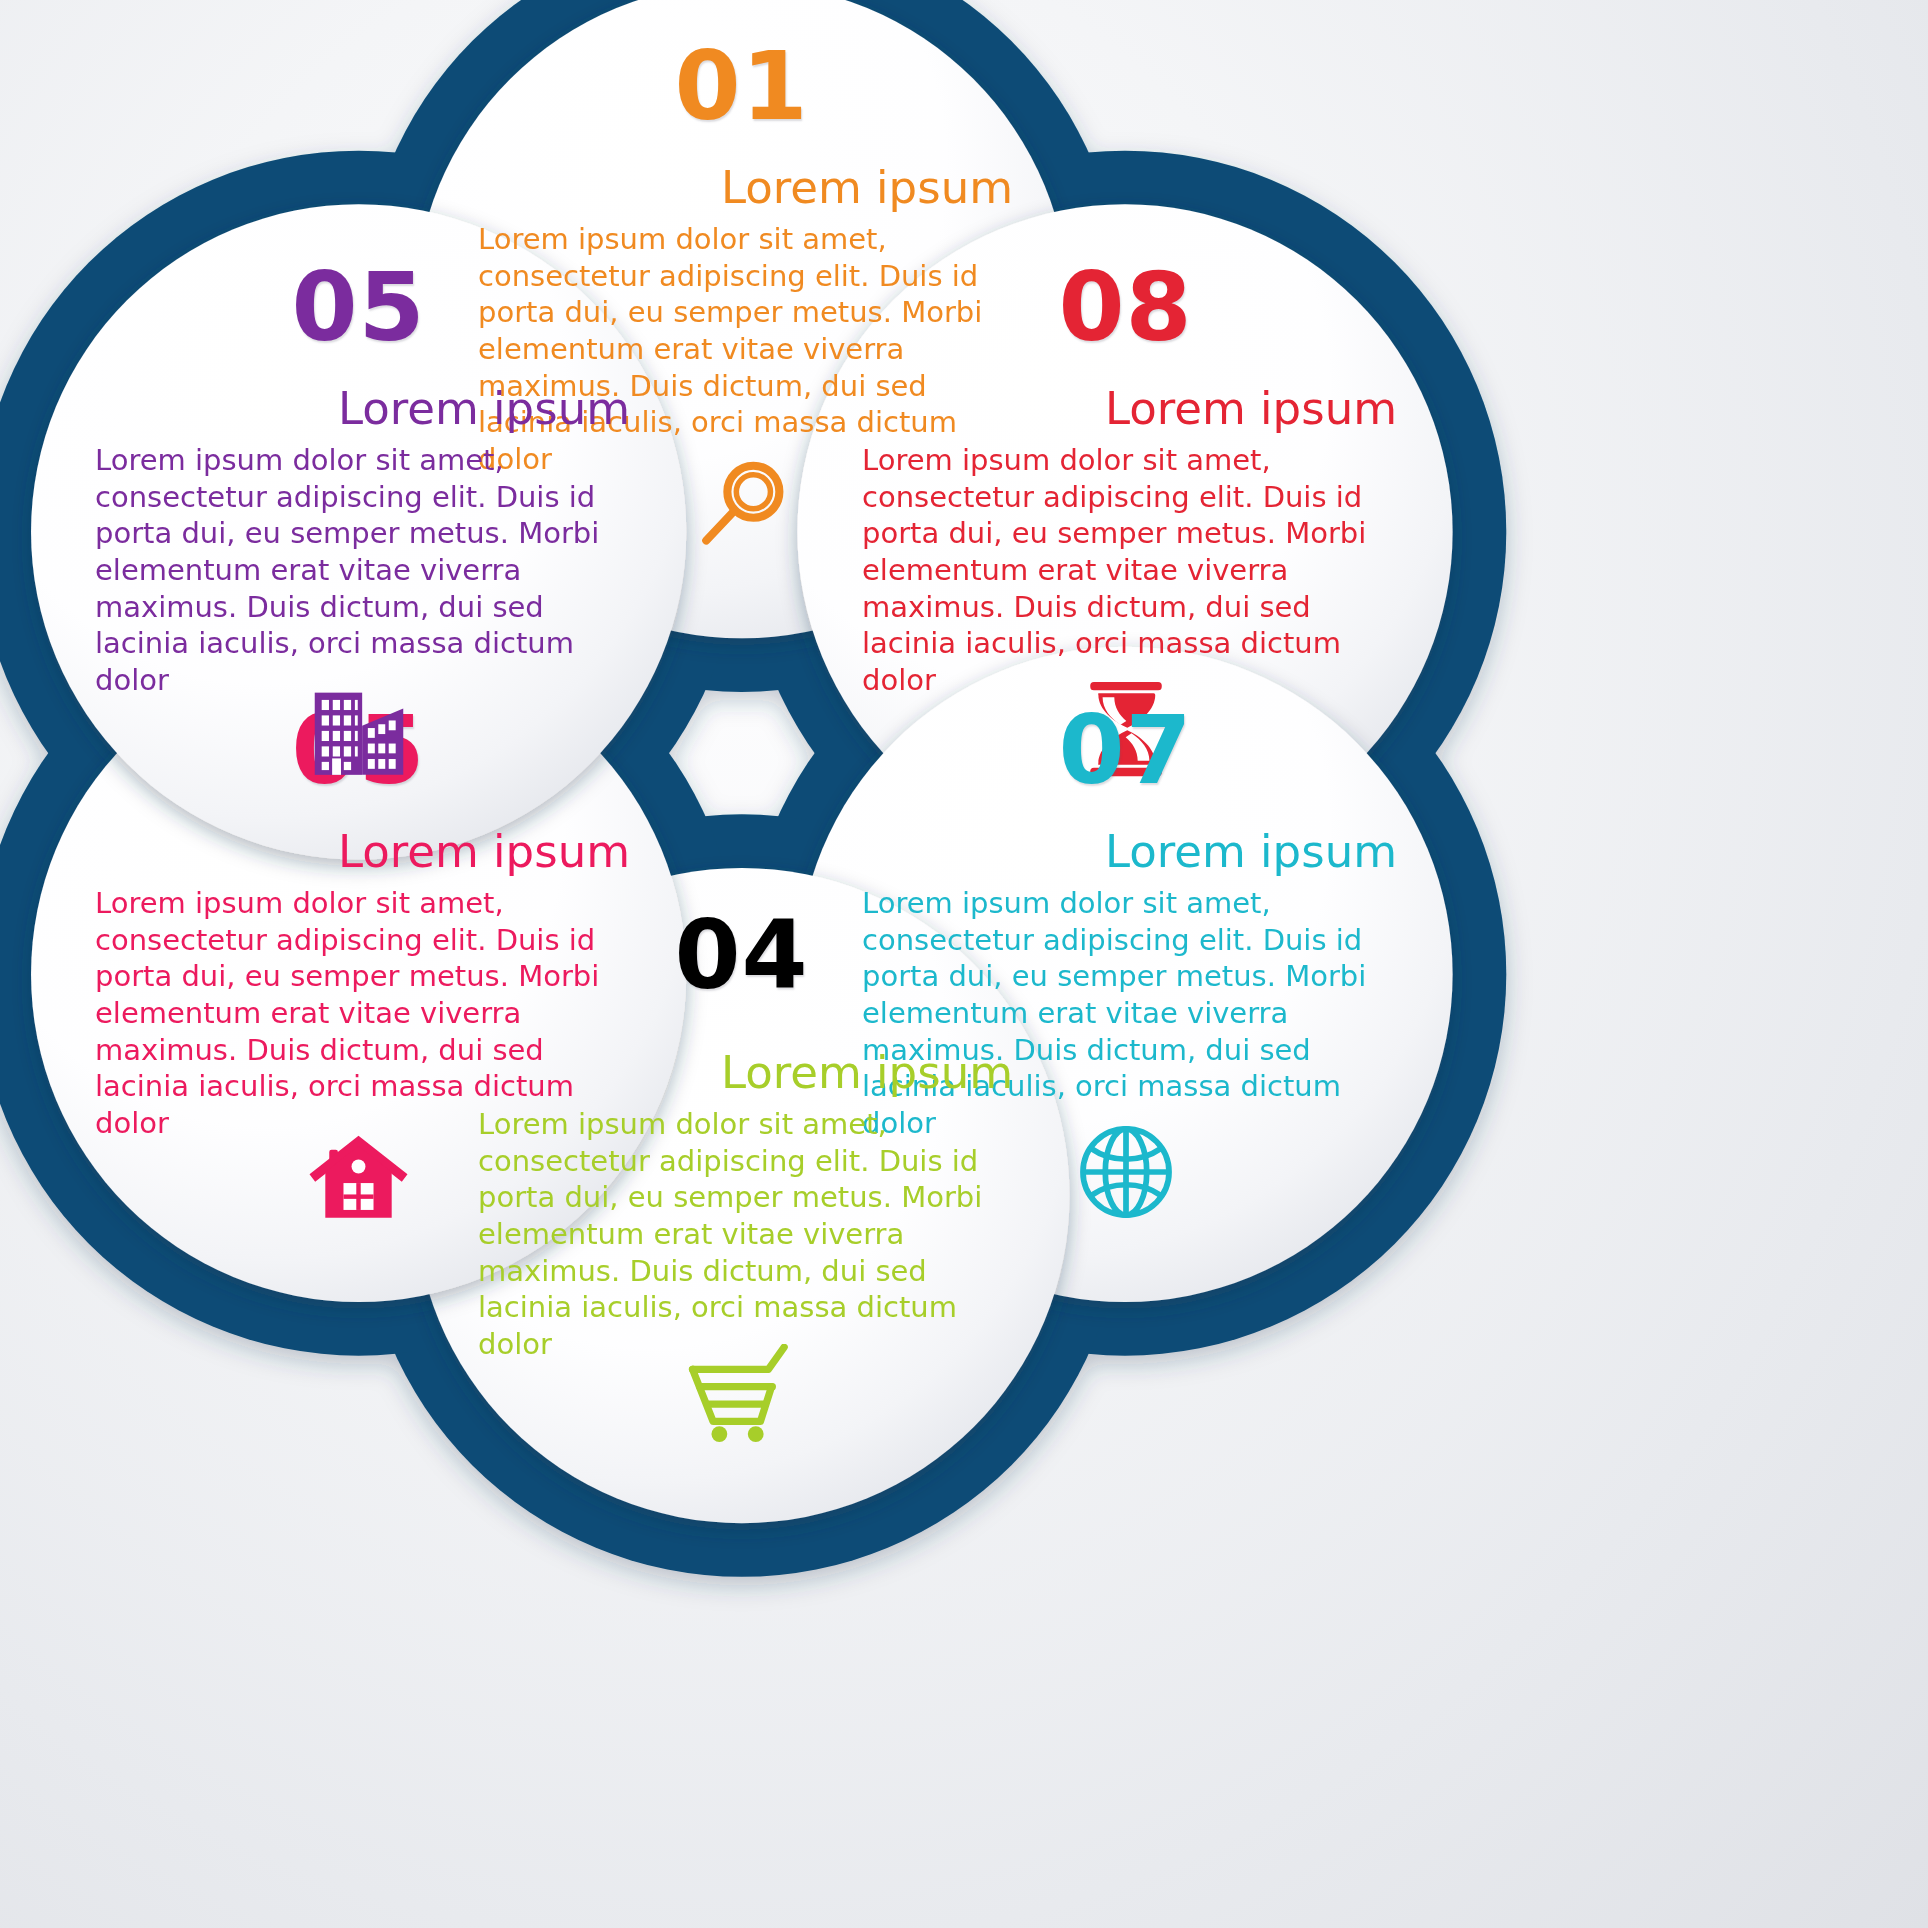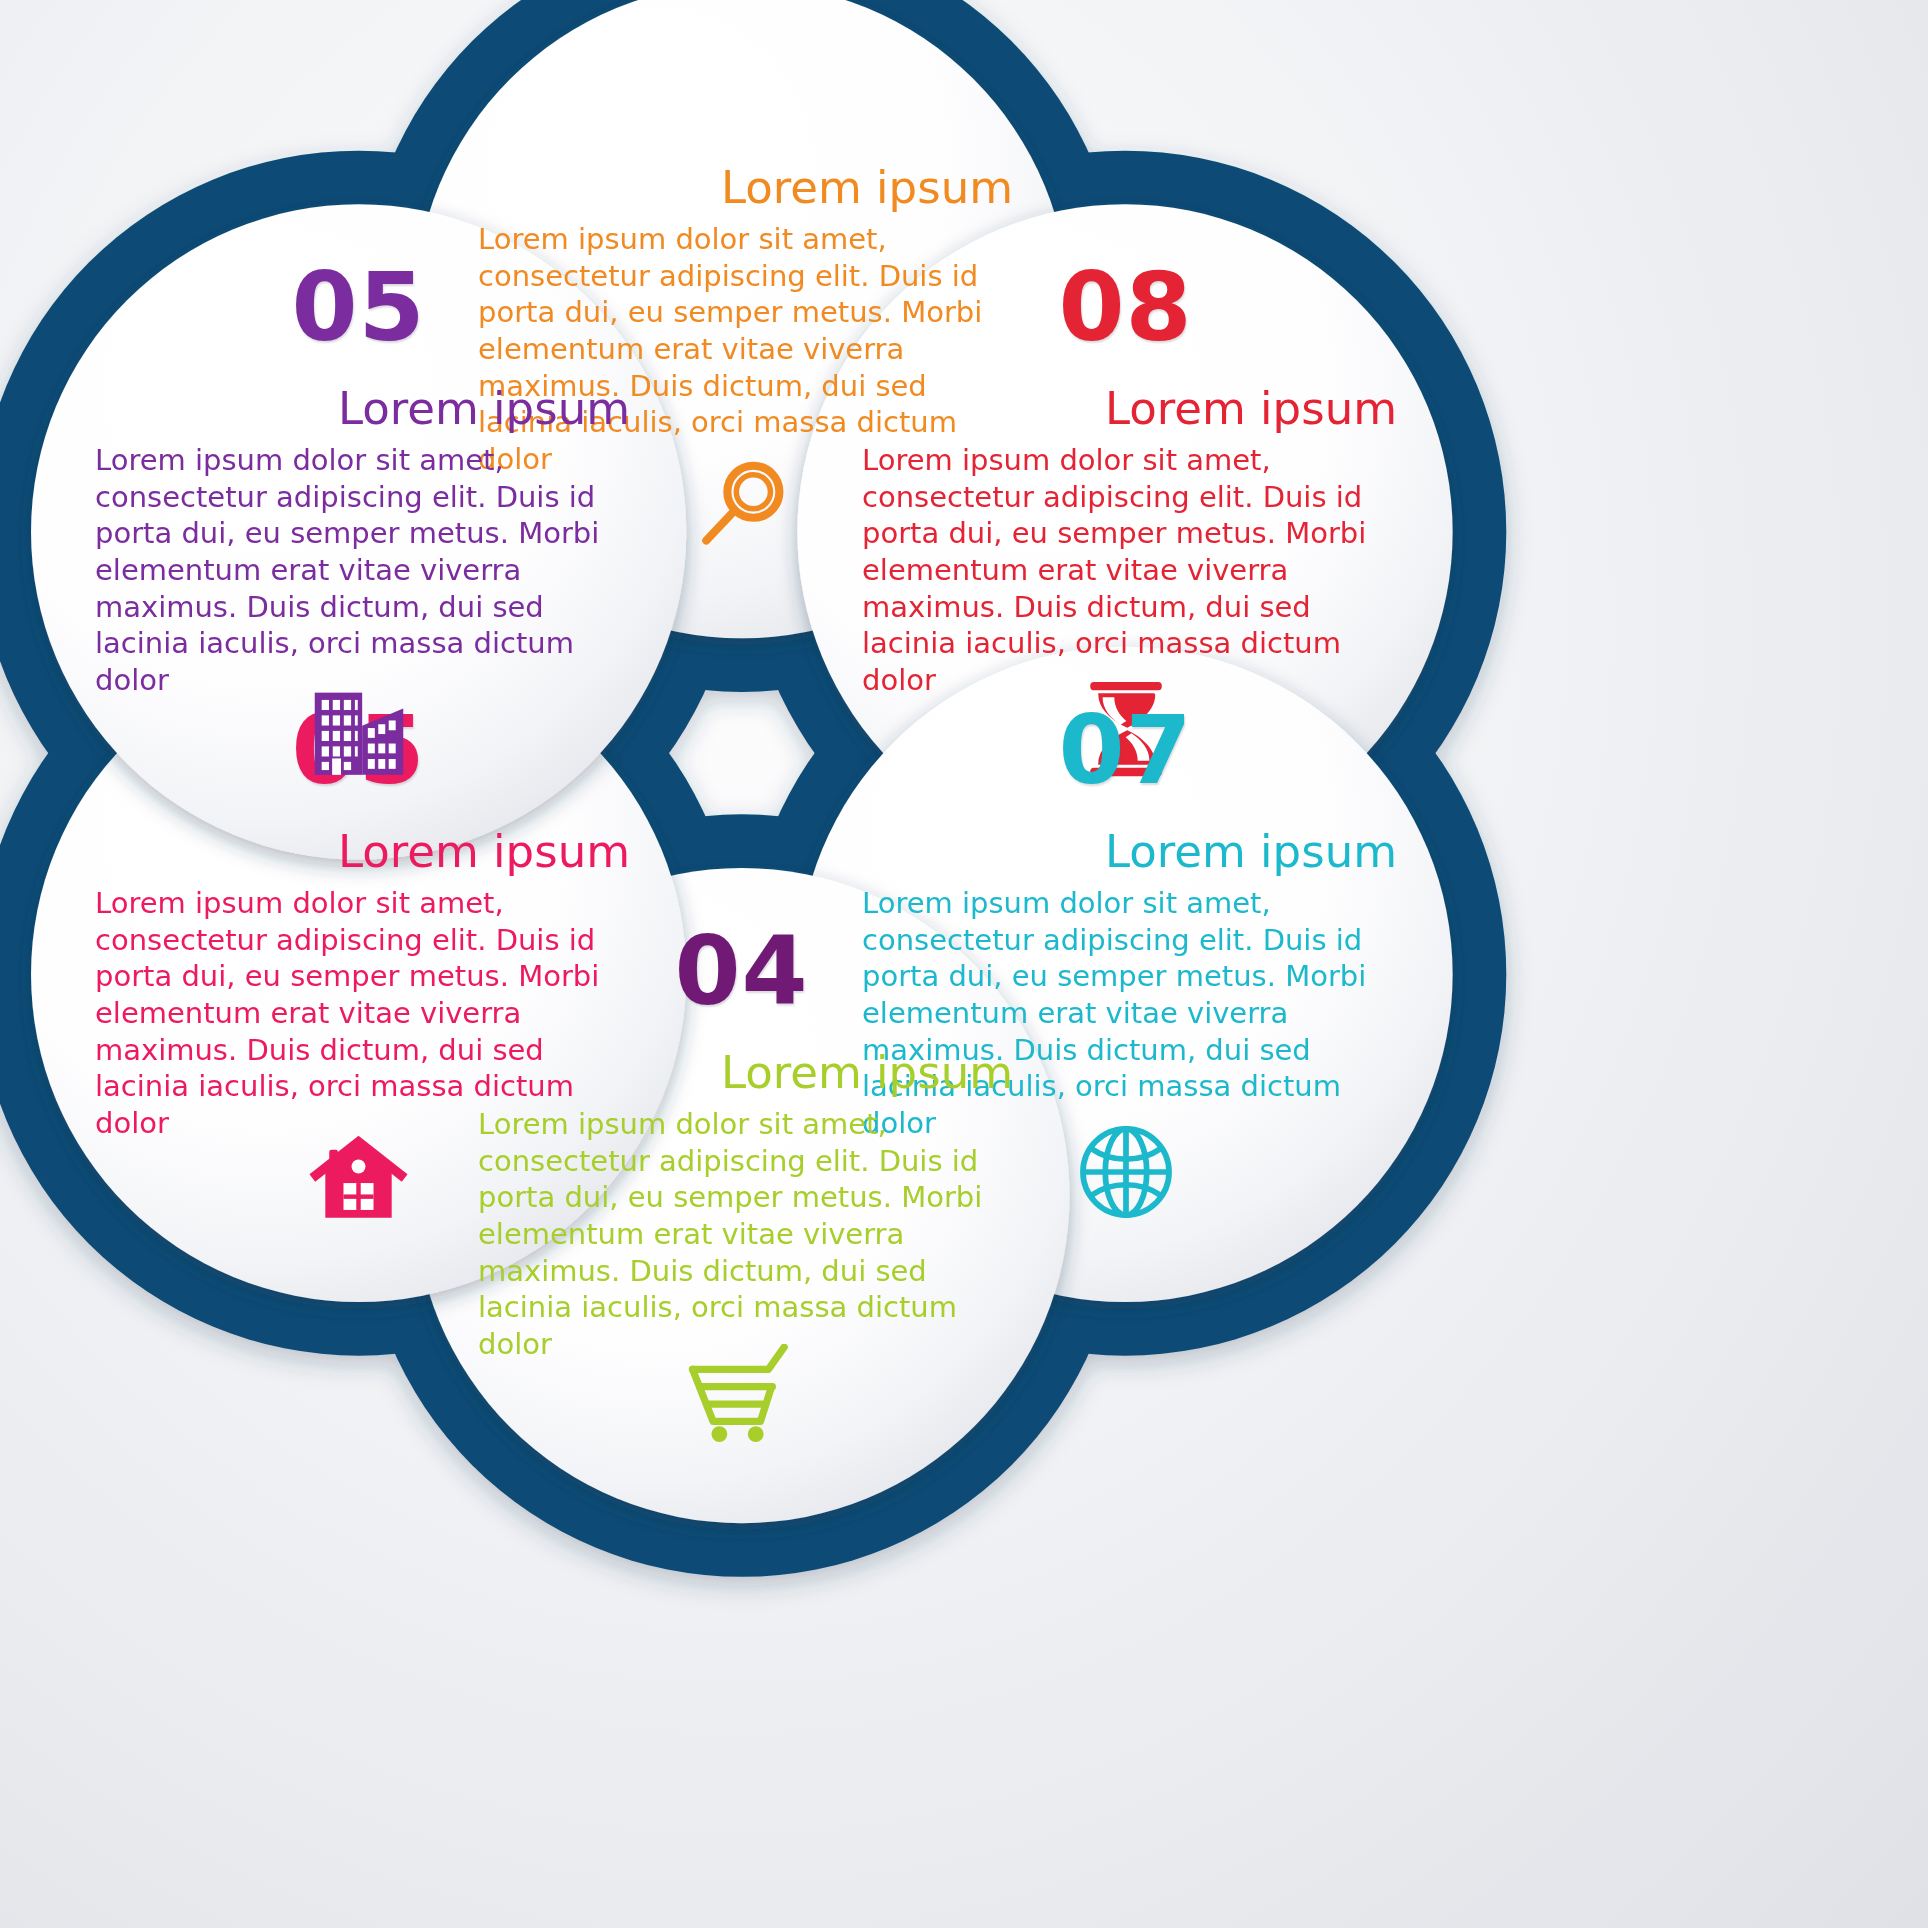--- a/index.html
+++ b/index.html
@@ -129,20 +129,21 @@
         <circle cx="1195.0319397786861" cy="565" r="348" fill="url(#discFill)" filter="url(#discShadow)"></circle>
         <circle cx="1195.0319397786861" cy="1035" r="348" fill="url(#discFill)" filter="url(#discShadow)"></circle>
         <circle cx="788" cy="1270" r="348" fill="url(#discFill)" filter="url(#discShadow)"></circle>
         <circle cx="380.9680602213138" cy="1035" r="348" fill="url(#discFill)" filter="url(#discShadow)"></circle>
         <circle cx="380.96806022131386" cy="565" r="348" fill="url(#discFill)" filter="url(#discShadow)"></circle>
       </g>
   </svg>
 
   <div class="node" id="node01" style="left: 414px; top: -17px; width: 655px; height: 655px; background: transparent; box-shadow: none;">
     <div class="node-inner">
+      <div class="num" style="color: rgb(240, 138, 33); top: 56px; font-size: 95px;">01</div>
       <div class="txtblock" style="top: 180px; padding: 0px 56px;">
         <div class="head" style="color: rgb(240, 138, 33); font-size: 45px;">Lorem ipsum</div>
         <div class="body" style="color: rgb(240, 138, 33); font-size: 29px;">Lorem ipsum dolor sit amet, consectetur adipiscing elit. Duis id porta dui, eu semper metus. Morbi elementum erat vitae viverra maximus. Duis dictum, dui sed lacinia iaculis, orci massa dictum dolor</div>
       </div>
       <div class="icon" style="top: 459px; height: 131px;">
         <svg width="104" height="104" viewBox="0 0 64 64">
           <g fill="none" stroke="#F08A21" stroke-width="5" stroke-linecap="round">
             <circle cx="39" cy="22" r="16"></circle>
             <circle cx="39" cy="22" r="10.5" stroke-width="3.4"></circle>
             <line x1="27" y1="34" x2="10" y2="52"></line>
@@ -191,21 +192,21 @@
             <path d="M10.5 17.5 C17 22 24 24 32 24 c8 0 15-2 21.5-6.5"></path>
             <path d="M10.5 46.5 C17 42 24 40 32 40 c8 0 15 2 21.5 6.5"></path>
           </g>
         </svg>
       </div>
     </div>
   </div>
 
   <div class="node" id="node04" style="left: 414px; top: 868px; width: 655px; height: 655px; background: transparent; box-shadow: none;">
     <div class="node-inner">
-      <div class="num" style="color: #701a75; top: 56px; font-size: 95px; text-align: center;">04</div>
+      <div class="num" style="color: #000000; top: 40px; font-size: 95px; text-align: center;">04</div>
       <div class="txtblock" style="top: 180px; padding: 0px 56px;">
         <div class="head" style="color: rgb(167, 206, 42); font-size: 45px;">Lorem ipsum</div>
         <div class="body" style="color: rgb(167, 206, 42); font-size: 29px;">Lorem ipsum dolor sit amet, consectetur adipiscing elit. Duis id porta dui, eu semper metus. Morbi elementum erat vitae viverra maximus. Duis dictum, dui sed lacinia iaculis, orci massa dictum dolor</div>
       </div>
       <div class="icon" style="top: 459px; height: 131px;">
         <svg width="111" height="98" viewBox="0 0 70 62">
           <g fill="none" stroke="#A7CE2A" stroke-width="4.6" stroke-linejoin="round" stroke-linecap="round">
             <path d="M4 16 H52 L62 2"></path>
             <path d="M8.6 27 H54.5"></path>
             <path d="M13.2 38 H49"></path>

